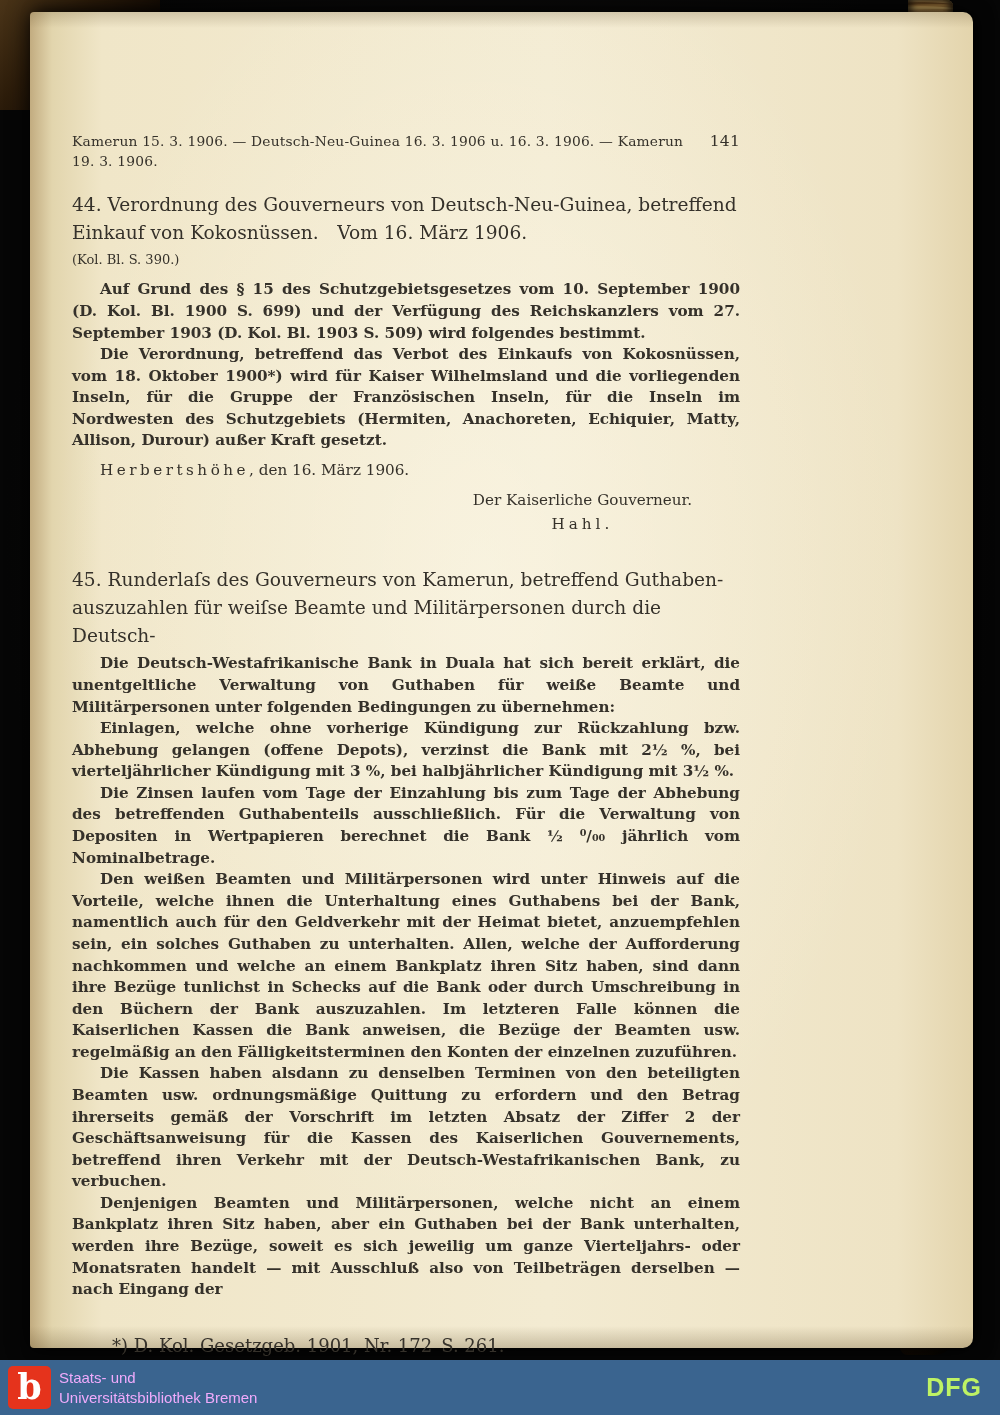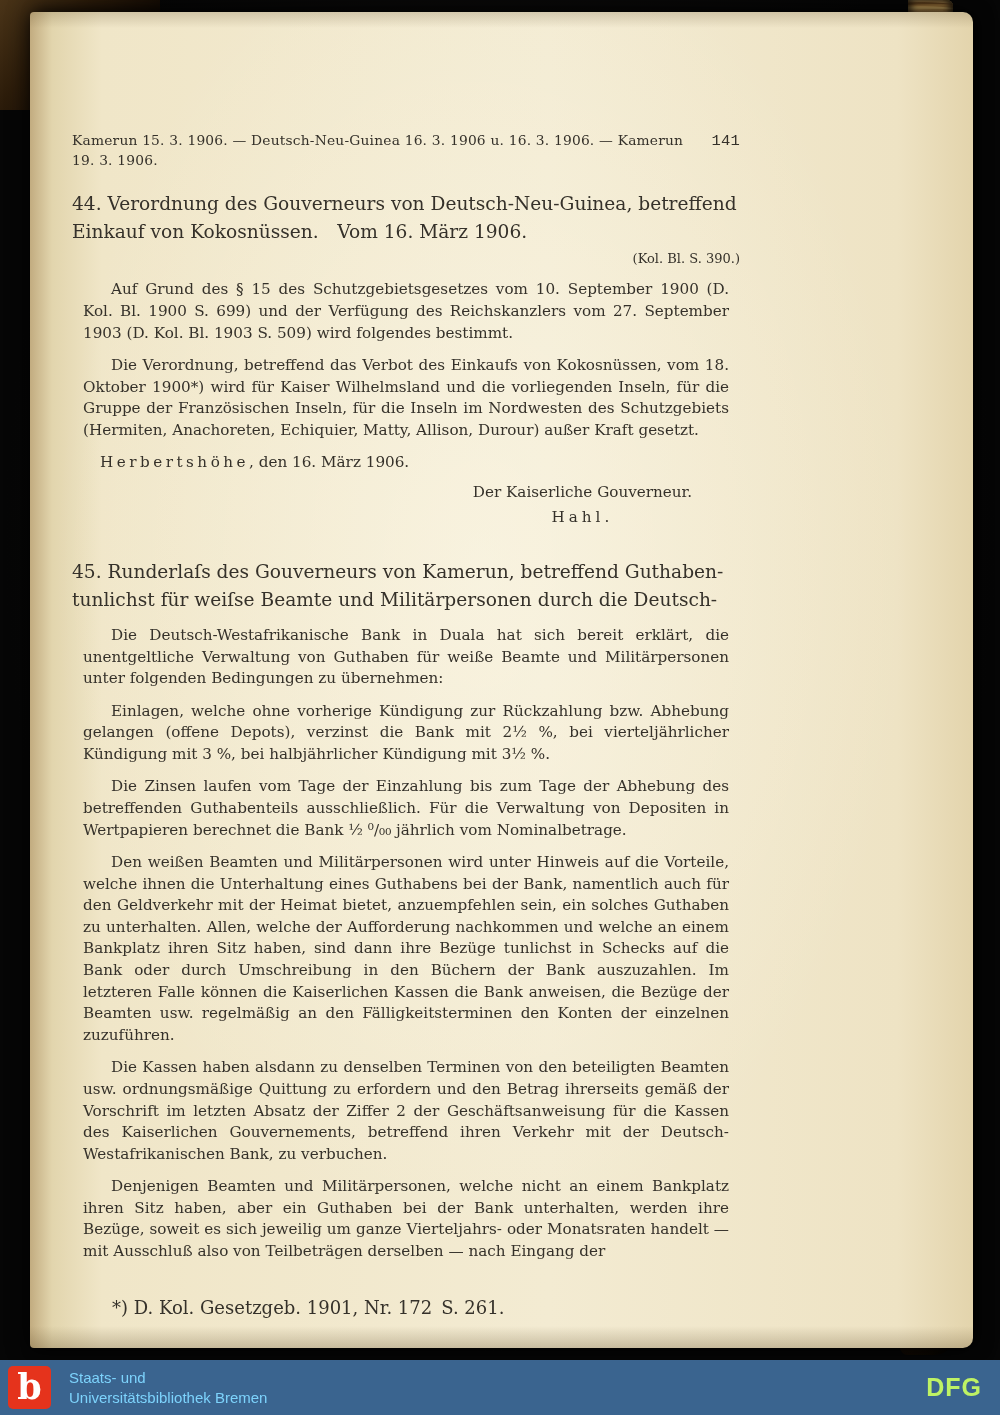--- a/index.html
+++ b/index.html
@@ -29,37 +29,37 @@
   .page{position:absolute;left:30px;top:12px;width:943px;height:1336px;border-radius:4px 10px 10px 4px;
       background:
         linear-gradient(180deg,rgba(95,75,40,.22) 0,rgba(0,0,0,0) 16px,rgba(0,0,0,0) calc(100% - 22px),rgba(90,70,35,.28) 100%),
         radial-gradient(ellipse at 48% 42%, rgba(255,252,240,.45) 0%, rgba(255,255,255,0) 62%),
         linear-gradient(90deg,#c2ac80 0px,#e2d5ad 22px,#f0e6c8 72px,#f3ebd2 55%,#eee3c4 92%,#e3d4ac 100%);
       box-shadow:0 0 22px rgba(0,0,0,.85), 6px 0 14px rgba(0,0,0,.5);}
   .content{position:absolute;left:42px;top:118px;width:668px;color:#35312a;
       font-size:15.2px;line-height:1.42;}
   .running-head-row{display:flex;align-items:baseline;font-size:13.8px;letter-spacing:.2px;margin-bottom:14px;}
   .rh-text{flex:1;}
-  .page-num{font-size:15.5px;margin-left:12px;font-family:Liberation Mono, monospace;}
+  .page-num{font-size:15.5px;margin-left:12px;}
   .section-heading{text-align:left;font-size:18.6px;line-height:1.5;margin:20px 0 4px;}
   .section-heading.s45{margin-top:30px;}
-  .kol-note{text-align:right;font-size:13px;margin:2px 0 10px;}
-  .para{margin:11px;text-indent:28px;text-align:justify;}
+  .kol-note{text-align:left;font-size:13px;margin:2px 0 10px;}
+  .para{margin:0;text-indent:28px;text-align:justify;font-weight:bold;}
   .dateline{margin-top:8px;text-indent:28px;}
   .dateline .place{letter-spacing:3.5px;text-align:center;}
   .sig-block{width:fit-content;margin:8px 48px 12px auto;text-align:center;}
   .sig-name{letter-spacing:4px;margin-top:3px;}
   .footnote{margin-top:32px;font-size:18px;text-indent:40px;}
   
   .footer{position:absolute;left:0;bottom:0;width:1000px;height:55px;background:#3a648f;
       display:flex;align-items:center;font-family:"Liberation Sans",sans-serif;}
   .logo-b{width:43px;height:43px;margin-left:8px;background:#e5331c;border-radius:5px;
       color:#fff;font:bold 35px "DejaVu Serif",serif;display:flex;align-items:center;justify-content:center;
       padding-bottom:3px;box-sizing:border-box;flex:0 0 auto;}
-  .library{color:#7dd3fc;font-size:15px;line-height:1.3;margin-left:18px;}
+  .library{color:#f0abfc;font-size:15px;line-height:1.3;margin-left:8px;}
   .dfg{margin-left:auto;margin-right:18px;color:#bef264;font-weight:bold;font-size:25px;
       letter-spacing:1px;font-family:"Liberation Sans",sans-serif;}
 </style>
 </head>
 <body>
 
 <div class="stage">
   <div class="photo">
     <div class="leather-tl"></div>
     <div class="edges"></div>
@@ -87,21 +87,21 @@
           <span class="place">Herbertshöhe</span><span>, den 16. März 1906.</span>
         </div>
 
         <div class="sig-block">
           <div>Der Kaiserliche Gouverneur.</div>
           <div class="sig-name">Hahl.</div>
         </div>
 
         <div class="section-heading s45">
           <div>45. Runderlaſs des Gouverneurs von Kamerun, betreffend Guthaben-</div>
-          <div>tunlichst für weiſse Beamte und Militärpersonen durch die Deutsch-</div>
+          <div>auszuzahlen für weiſse Beamte und Militärpersonen durch die Deutsch-</div>
         </div>
 
         <p class="para">Die Deutsch-Westafrikanische Bank in Duala hat sich bereit erklärt, die unentgeltliche Verwaltung von Guthaben für weiße Beamte und Militärpersonen unter folgenden Bedingungen zu übernehmen:</p>
         <p class="para">Einlagen, welche ohne vorherige Kündigung zur Rückzahlung bzw. Abhebung gelangen (offene Depots), verzinst die Bank mit 2½ %, bei vierteljährlicher Kündigung mit 3 %, bei halbjährlicher Kündigung mit 3½ %.</p>
         <p class="para">Die Zinsen laufen vom Tage der Einzahlung bis zum Tage der Abhebung des betreffenden Guthabenteils ausschließlich. Für die Verwaltung von Depositen in Wertpapieren berechnet die Bank ½ ⁰/₀₀ jährlich vom Nominalbetrage.</p>
         <p class="para">Den weißen Beamten und Militärpersonen wird unter Hinweis auf die Vorteile, welche ihnen die Unterhaltung eines Guthabens bei der Bank, namentlich auch für den Geldverkehr mit der Heimat bietet, anzuempfehlen sein, ein solches Guthaben zu unterhalten. Allen, welche der Aufforderung nachkommen und welche an einem Bankplatz ihren Sitz haben, sind dann ihre Bezüge tunlichst in Schecks auf die Bank oder durch Umschreibung in den Büchern der Bank auszuzahlen. Im letzteren Falle können die Kaiserlichen Kassen die Bank anweisen, die Bezüge der Beamten usw. regelmäßig an den Fälligkeitsterminen den Konten der einzelnen zuzuführen.</p>
         <p class="para">Die Kassen haben alsdann zu denselben Terminen von den beteiligten Beamten usw. ordnungsmäßige Quittung zu erfordern und den Betrag ihrerseits gemäß der Vorschrift im letzten Absatz der Ziffer 2 der Geschäftsanweisung für die Kassen des Kaiserlichen Gouvernements, betreffend ihren Verkehr mit der Deutsch-Westafrikanischen Bank, zu verbuchen.</p>
         <p class="para">Denjenigen Beamten und Militärpersonen, welche nicht an einem Bankplatz ihren Sitz haben, aber ein Guthaben bei der Bank unterhalten, werden ihre Bezüge, soweit es sich jeweilig um ganze Vierteljahrs- oder Monatsraten handelt — mit Ausschluß also von Teilbeträgen derselben — nach Eingang der</p>
 
         <div class="footnote">*) D. Kol. Gesetzgeb. 1901, Nr. 172 S. 261.</div>

